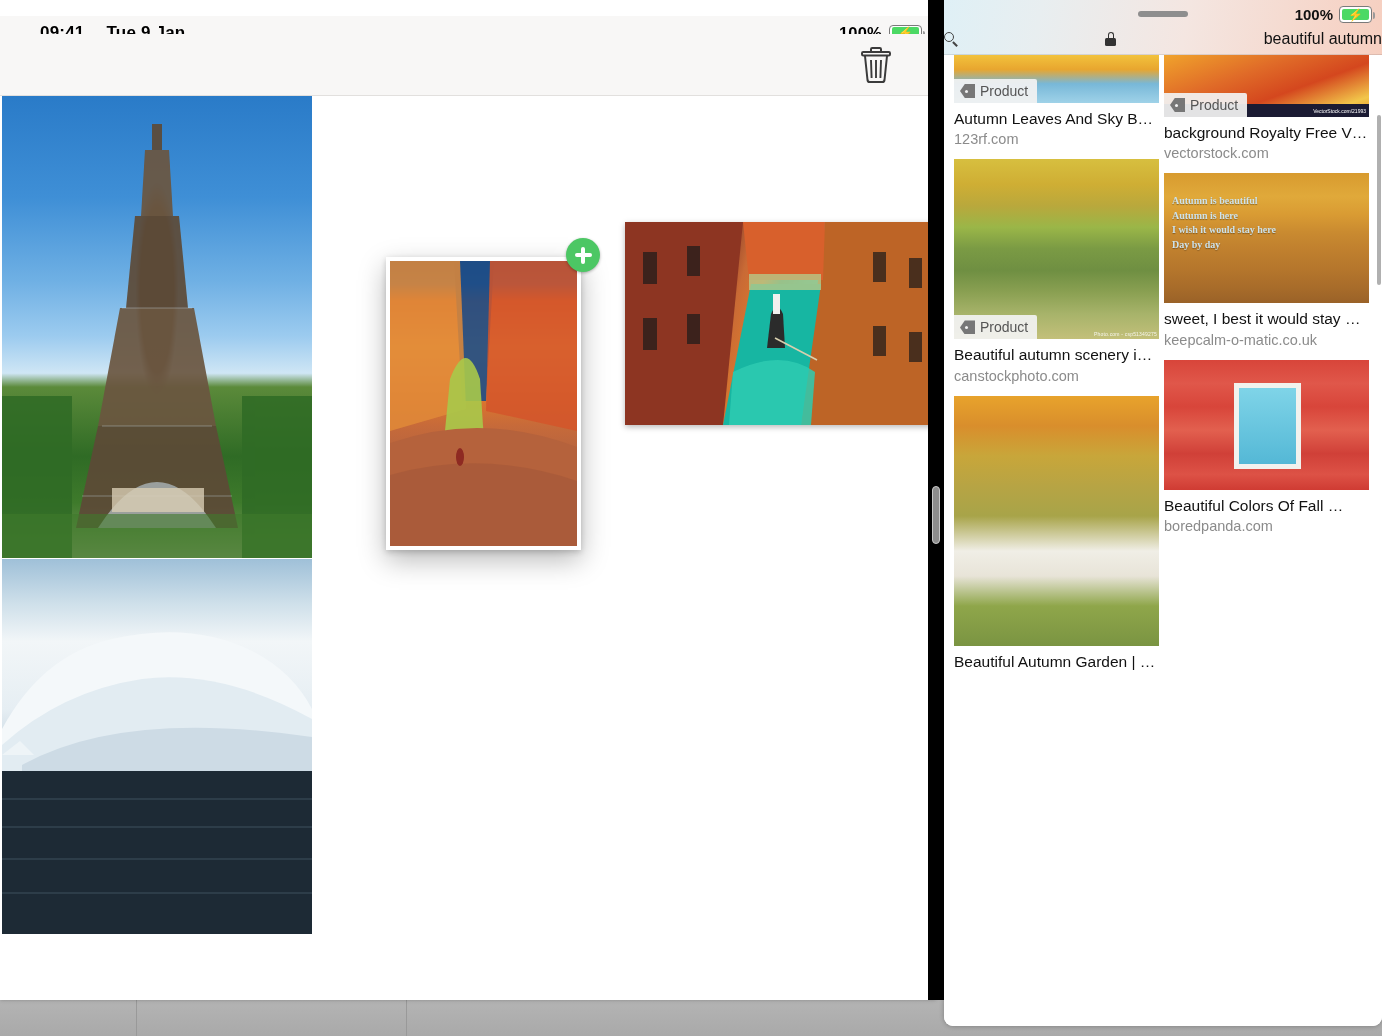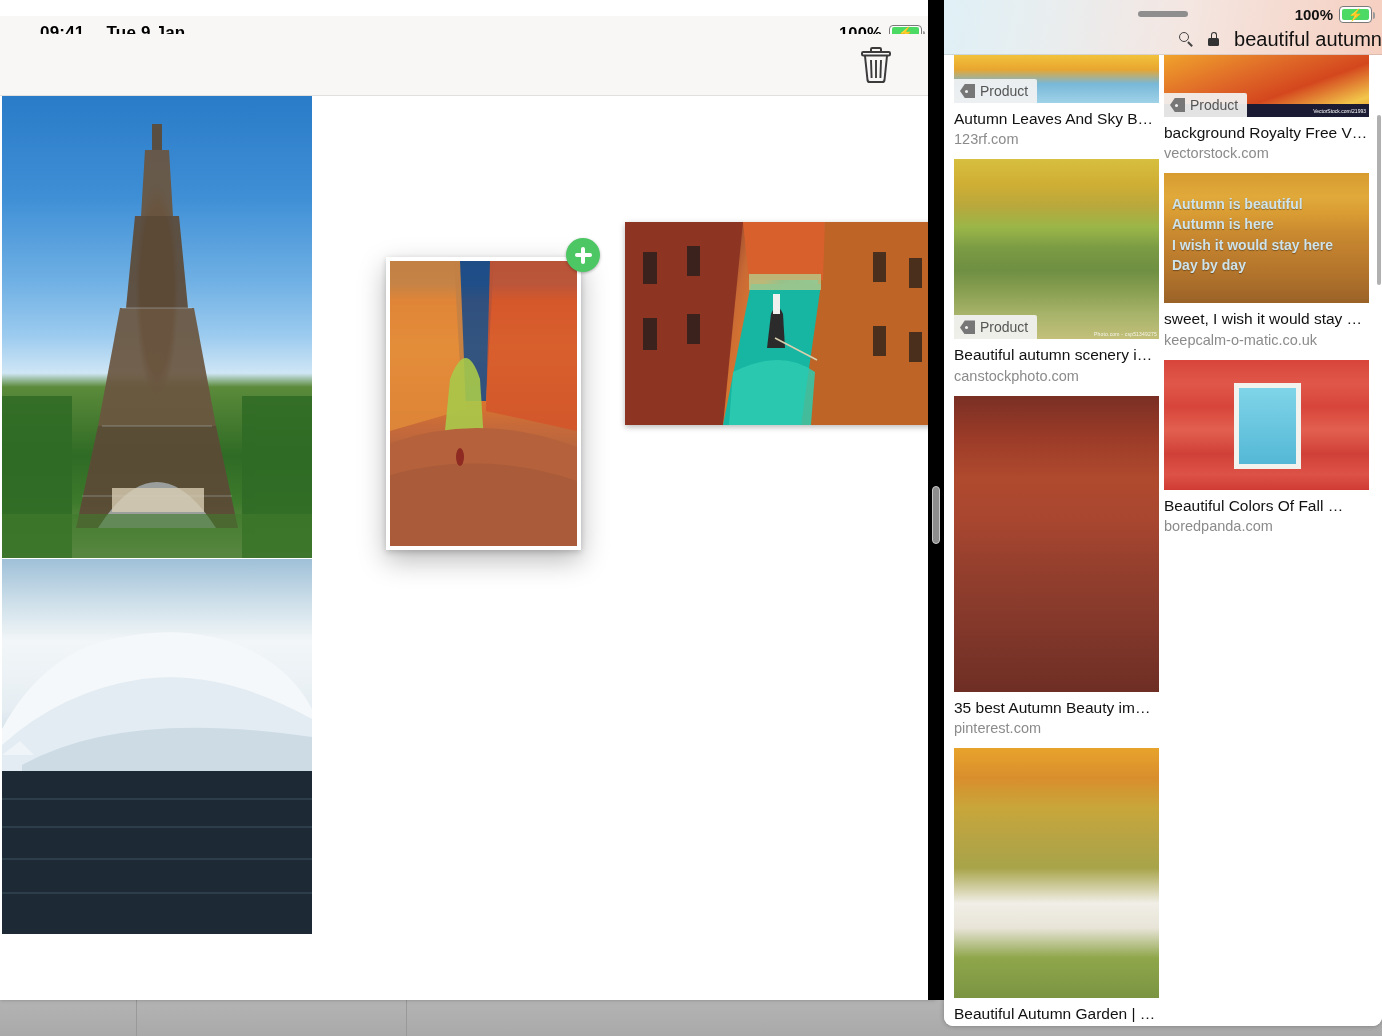--- a/index.html
+++ b/index.html
@@ -77,22 +77,22 @@
                 box-shadow:0 0 5px rgba(0,0,0,.3); }
 
   .sf-topbar { position:relative; height:55px; width:438px;
                background:linear-gradient(100deg,#dff0f6 0%,#e8eef0 22%,#f4e6e1 55%,#f6cfc0 100%);
                border-bottom:1px solid rgba(0,0,0,.10); }
   .sf-grab { position:absolute; left:50%; transform:translateX(-50%); top:11px;
              width:50px; height:6px; border-radius:3px; background:#8e8e8e; }
   .sf-batt { position:absolute; right:10px; top:6px; display:flex; gap:6px; align-items:center; }
   .sf-batt .batt-pct { font-size:15px; font-weight:600; color:#111; }
   .sf-address { position:absolute; left:0; right:0; top:26px; height:26px;
-                display:flex; align-items:center; justify-content:flex-end; gap:15px;
-                font-size:20px; color:#111; }
+                display:flex; align-items:center; justify-content:space-between; gap:15px;
+                font-size:16px; color:#111; }
   .ico-search { width:14px; height:14px; position:relative; display:inline-block; }
   .ico-search .c { position:absolute; left:0; top:0; width:10px; height:10px;
                    border:1.8px solid #444; border-radius:50%; }
   .ico-search .t { position:absolute; left:8.5px; top:9px; width:6px; height:1.8px;
                    background:#444; transform:rotate(45deg); transform-origin:left center; }
   .ico-lock { width:11px; height:14px; position:relative; display:inline-block; }
   .ico-lock .body { position:absolute; left:0; bottom:0; width:11px; height:8px;
                     background:#333; border-radius:1.5px; }
   .ico-lock .sh { position:absolute; left:2.5px; top:0; width:6px; height:7px;
                   border:1.7px solid #333; border-bottom:none; border-radius:3px 3px 0 0; }
@@ -116,22 +116,22 @@
   .r-title { font-size:15.5px; color:#111; line-height:1.25; margin-top:6px;
              white-space:nowrap; overflow:hidden; text-overflow:ellipsis; }
   .r-site { font-size:14.5px; color:#8b8b8b; margin-top:3px;
             white-space:nowrap; overflow:hidden; text-overflow:ellipsis; }
 
   .wm { position:absolute; right:2px; bottom:2px; font-size:5px; color:#fff; opacity:.85;
         letter-spacing:.2px; }
   .wm-dark { position:absolute; left:0; right:0; bottom:0; height:13px; background:#1b1b33;
              color:#fff; font-size:5px; display:flex; align-items:center;
              justify-content:flex-end; padding-right:3px; }
-  .ov-text { position:absolute; left:8px; top:16%; color:#cfe3ea; font-size:14px;
-             line-height:1.45; text-shadow:0 1px 1px rgba(0,0,0,.35); font-weight:600; }
+  .ov-text { position:absolute; left:8px; top:16%; color:#cfe3ea; font-size:10px;
+             line-height:1.45; text-shadow:0 1px 1px rgba(0,0,0,.35); font-weight:600;font-family:Liberation Serif, serif; }
 
   .sf-scroll { position:absolute; right:1.5px; top:60px; width:4px; height:170px;
                background:#b0b0b0; border-radius:2px; }
 
   
   .bg-eiffel{
     background:
       radial-gradient(ellipse 30px 150px at 50% 42%, rgba(90,70,50,.95) 0 55%, rgba(90,70,50,0) 72%),
       linear-gradient(#2a7bc8 0%, #3f8fd6 22%, #6fb0e4 40%, #9ccbef 52%, #cfe6f5 60%, #5b8a3a 63%, #2f6b25 78%, #3e7a2b 88%, #7f9b62 100%),
       #3f8fd6;
@@ -370,25 +370,20 @@
               <div class="wm">Photo.com - csp51349275</div>
               <div class="badge-product">
                 <span class="tag-ico"></span>
                 <span>Product</span>
               </div>
             </div>
             <div class="r-title">Beautiful autumn scenery in…</div>
             <div class="r-site">canstockphoto.com</div>
           </div>
           <div class="card">
-            <div class="thumb bg-red-forest" style="height: 296px;"></div>
-            <div class="r-title">35 best Autumn Beauty ima…</div>
-            <div class="r-site">pinterest.com</div>
-          </div>
-          <div class="card">
             <div class="thumb bg-garden" style="height: 250px;"></div>
             <div class="r-title">Beautiful Autumn Garden | …</div>
           </div>
         </div>
       <div class="col col-right" id="col-right">
           <div class="card">
             <div class="thumb bg-leaves-vector" style="height: 62px;">
               <div class="wm-dark">VectorStock.com/21993</div>
               <div class="badge-product">
                 <span class="tag-ico"></span>
@@ -400,21 +395,21 @@
           </div>
           <div class="card">
             <div class="thumb bg-keepcalm" style="height: 130px;">
               <div class="ov-text">
                 <div>Autumn is beautiful</div>
                 <div>Autumn is here</div>
                 <div>I wish it would stay here</div>
                 <div>Day by day</div>
               </div>
             </div>
-            <div class="r-title">sweet, I wish it would stay …</div>
+            <div class="r-title">sweet, I best it would stay …</div>
             <div class="r-site">keepcalm-o-matic.co.uk</div>
           </div>
           <div class="card">
             <div class="thumb bg-redwall" style="height: 130px;"></div>
             <div class="r-title">Beautiful Colors Of Fall …</div>
             <div class="r-site">boredpanda.com</div>
           </div>
         </div>
       <div class="sf-scroll"></div>
     </div>

